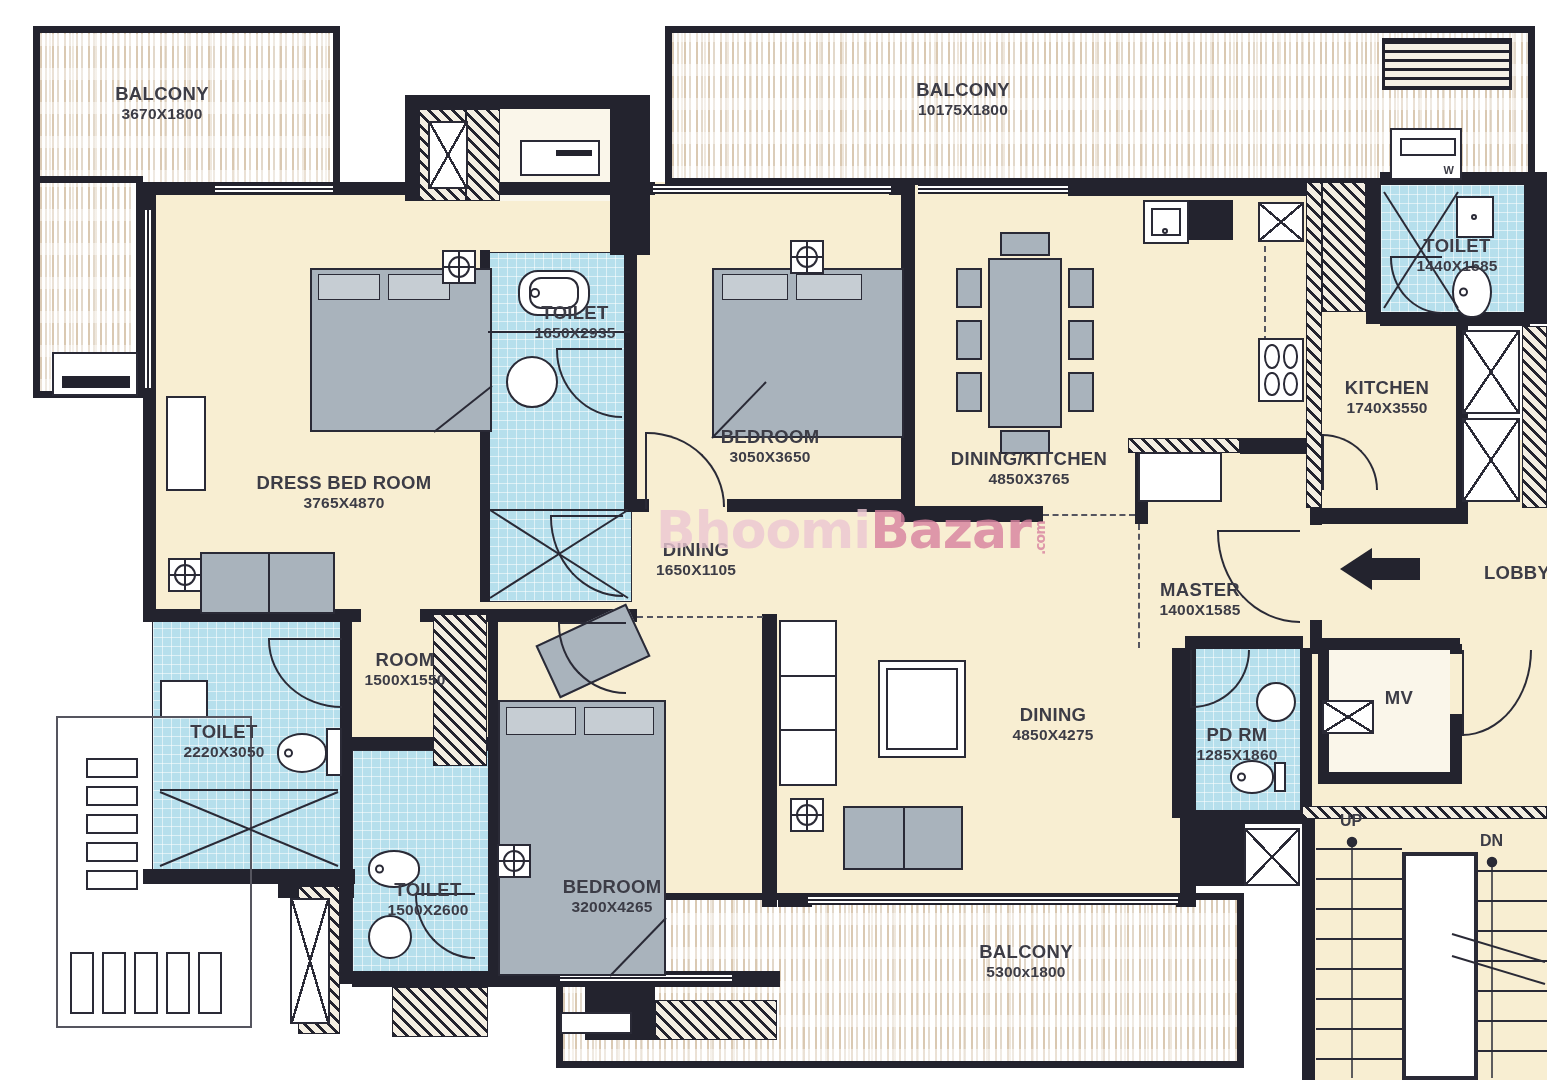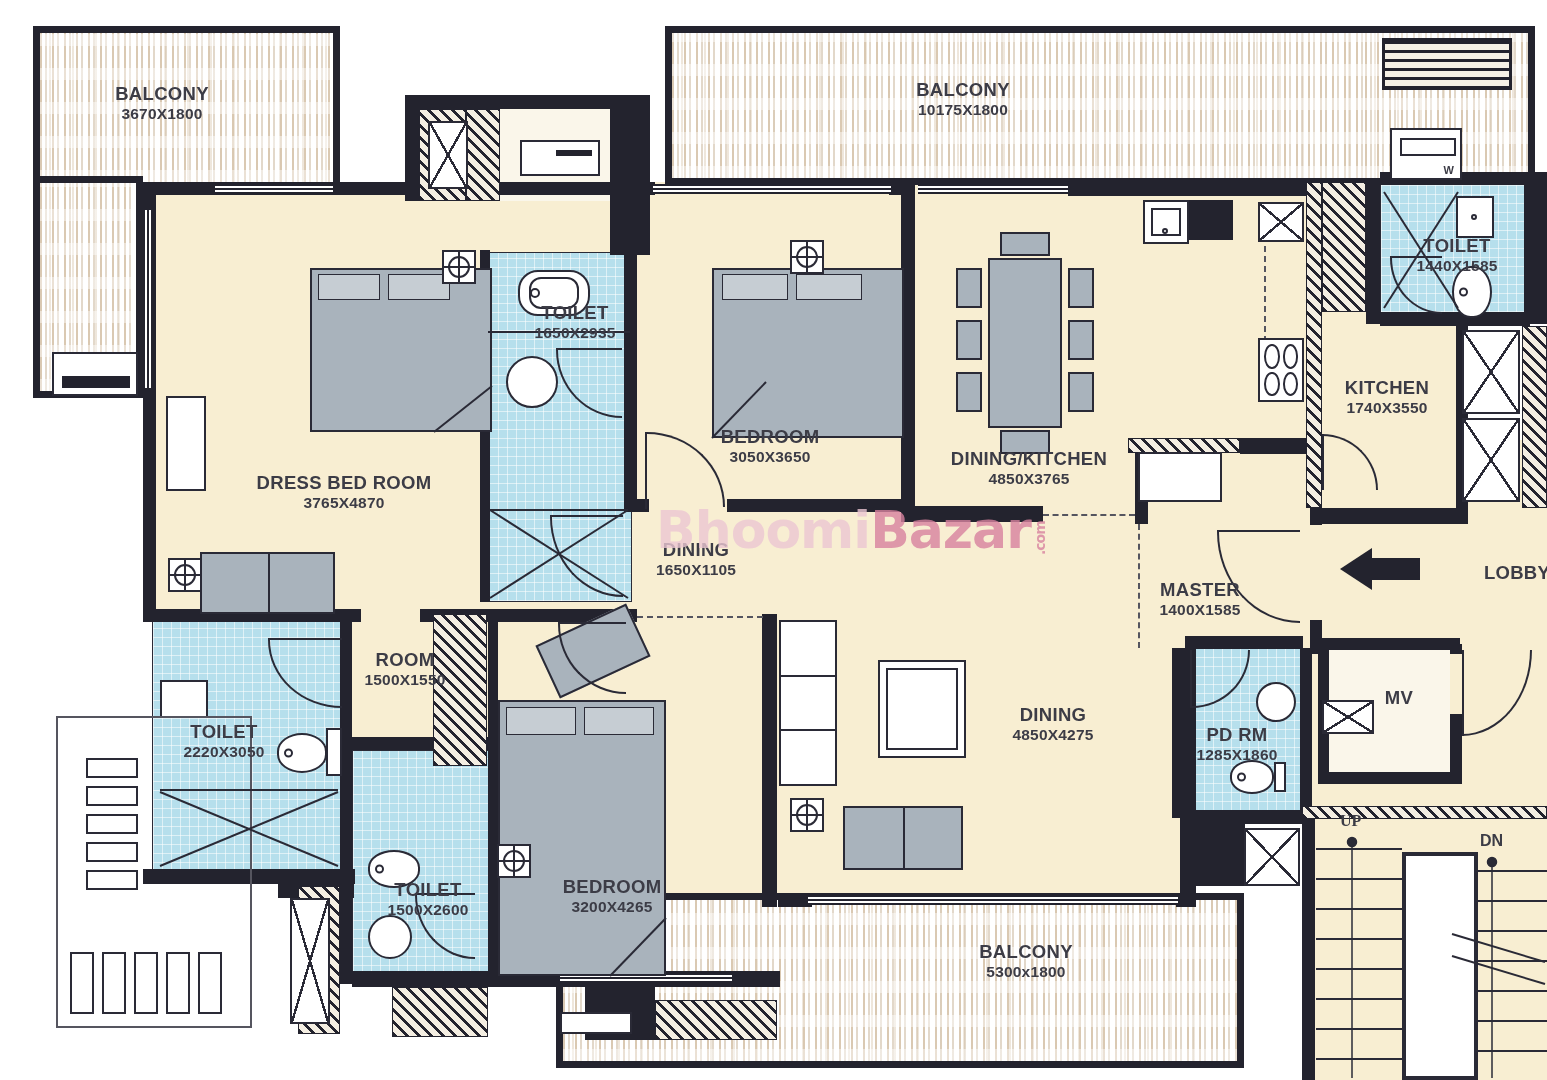--- a/index.html
+++ b/index.html
@@ -391,21 +391,21 @@
     <div class="lbl" style="left:612px;top:877px;">
       <span>BEDROOM</span><span class="dim">3200X4265</span></div>
     <div class="lbl" style="left:1053px;top:705px;">
       <span>DINING</span><span class="dim">4850X4275</span></div>
     <div class="lbl" style="left:1237px;top:725px;">
       <span>PD RM</span><span class="dim">1285X1860</span></div>
     <div class="lbl" style="left:1399px;top:688px;">
       <span>MV</span></div>
     <div class="lbl" style="left:1026px;top:942px;">
       <span>BALCONY</span><span class="dim">5300x1800</span></div>
-    <span class="small-lbl" style="left:1340px;top:812px;font-family:Liberation Serif, serif;">UP</span>
+    <span class="small-lbl" style="left:1340px;top:812px;">UP</span>
     <span class="small-lbl" style="left:1480px;top:832px;">DN</span>
   </div>
 
   <div id="watermark">
     <span class="p1">Bhoomi</span>
       <span class="p2">Bazar</span>
       <span class="tld">.com</span>
   </div>
 
 </div>

